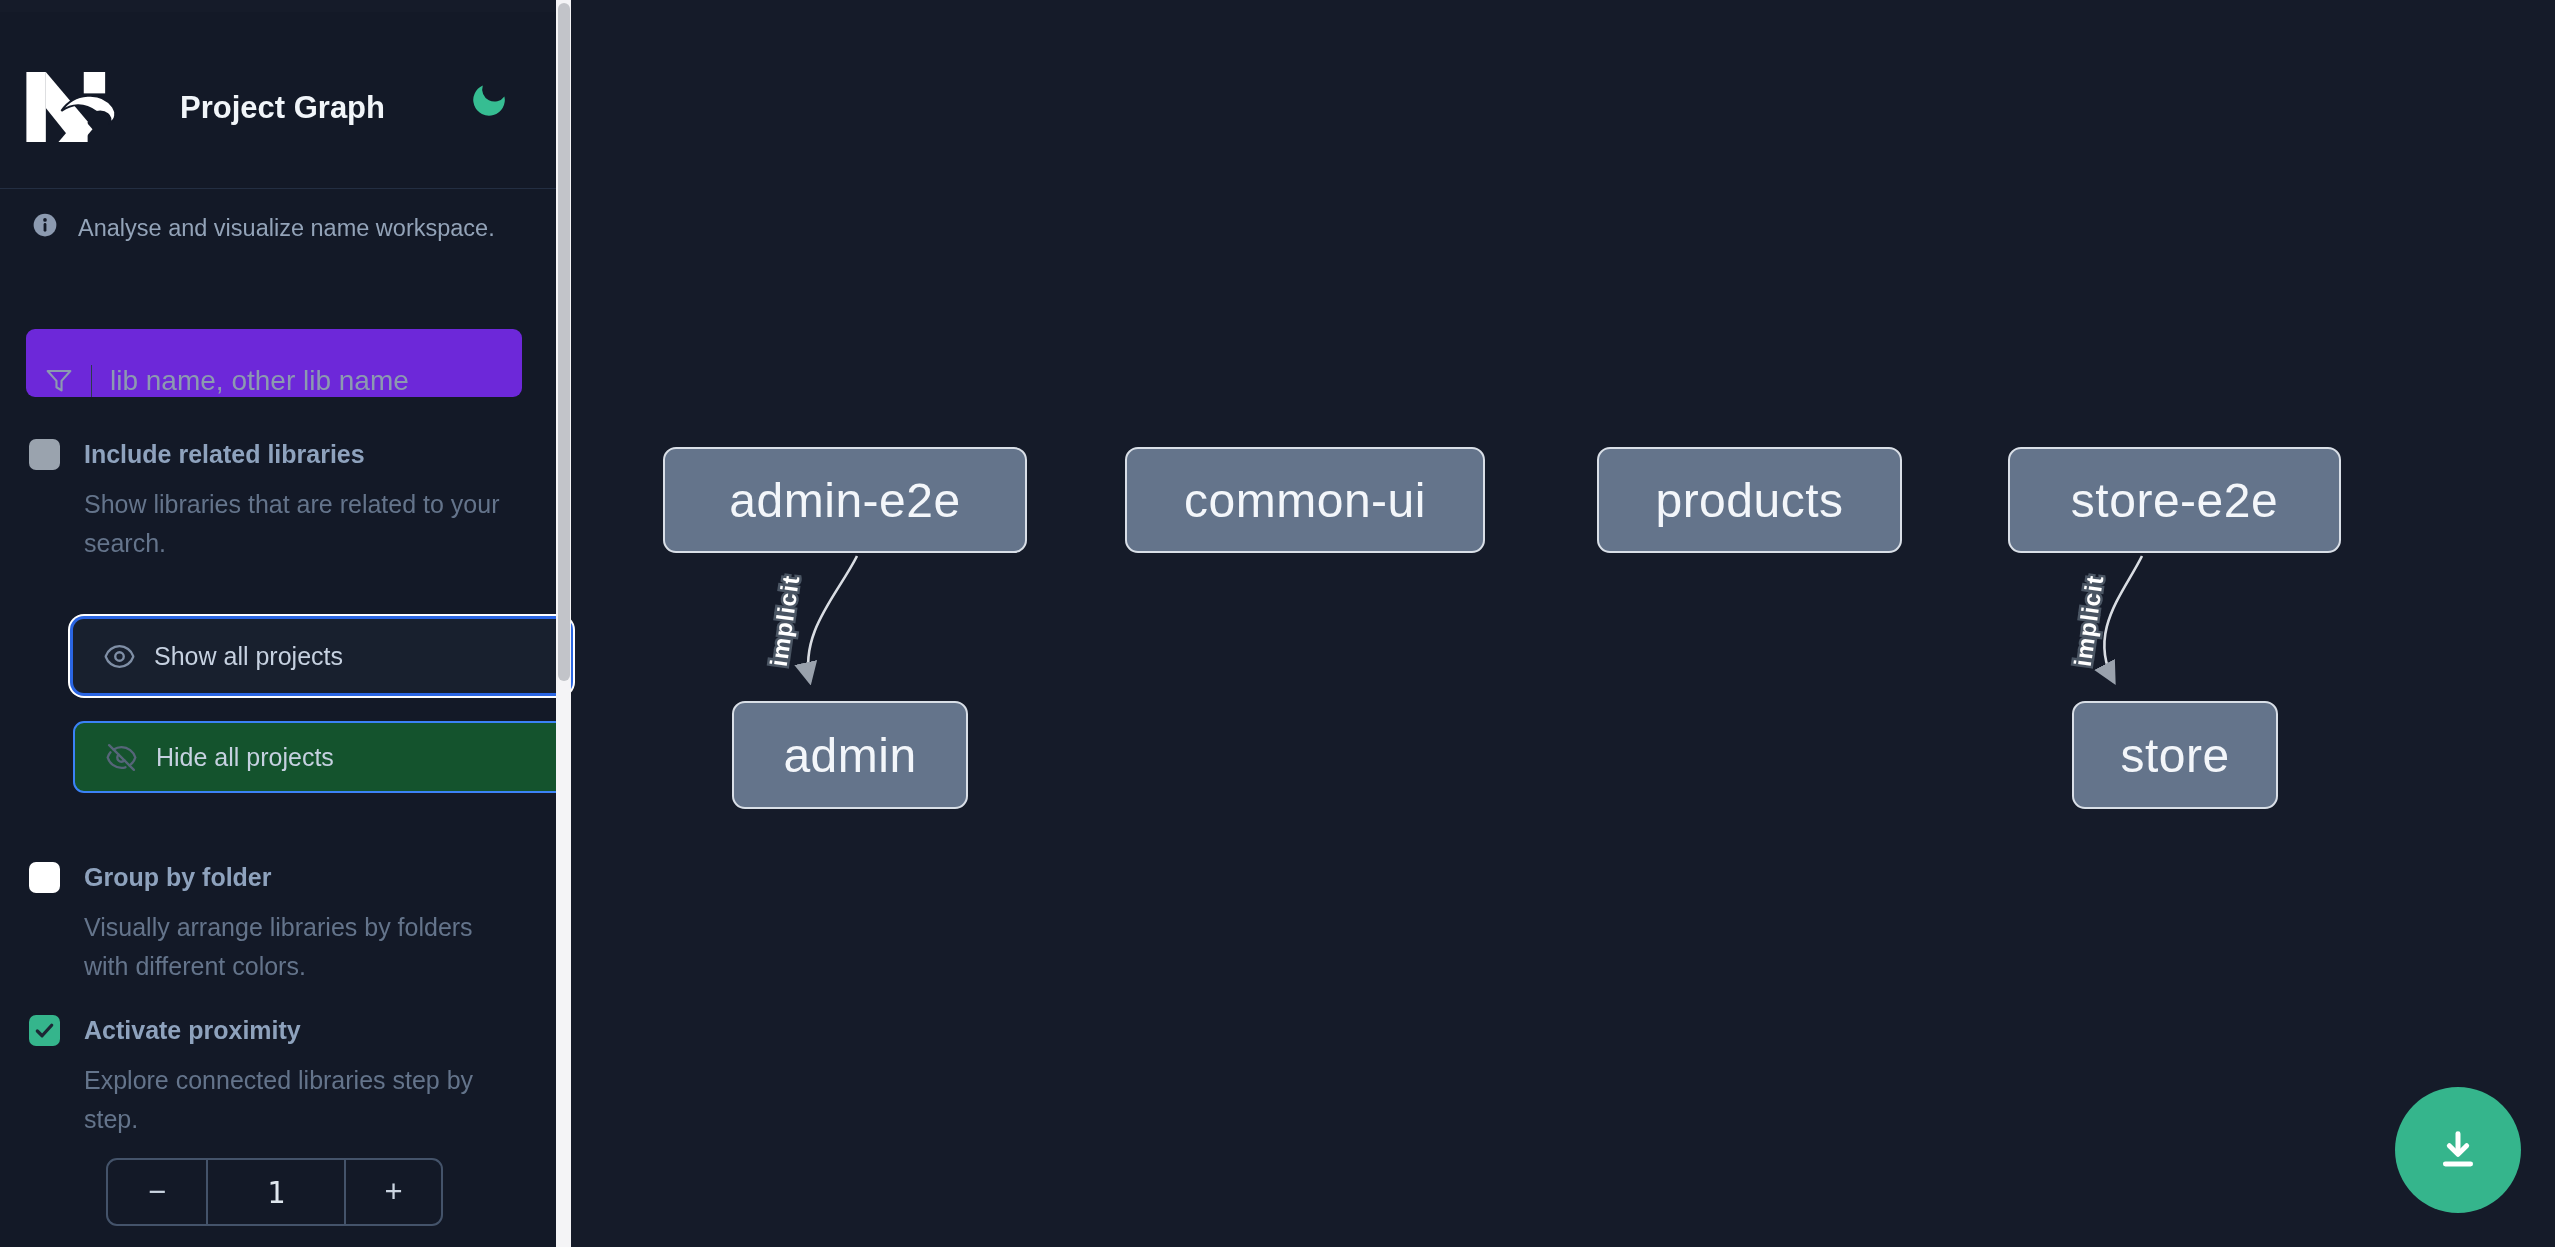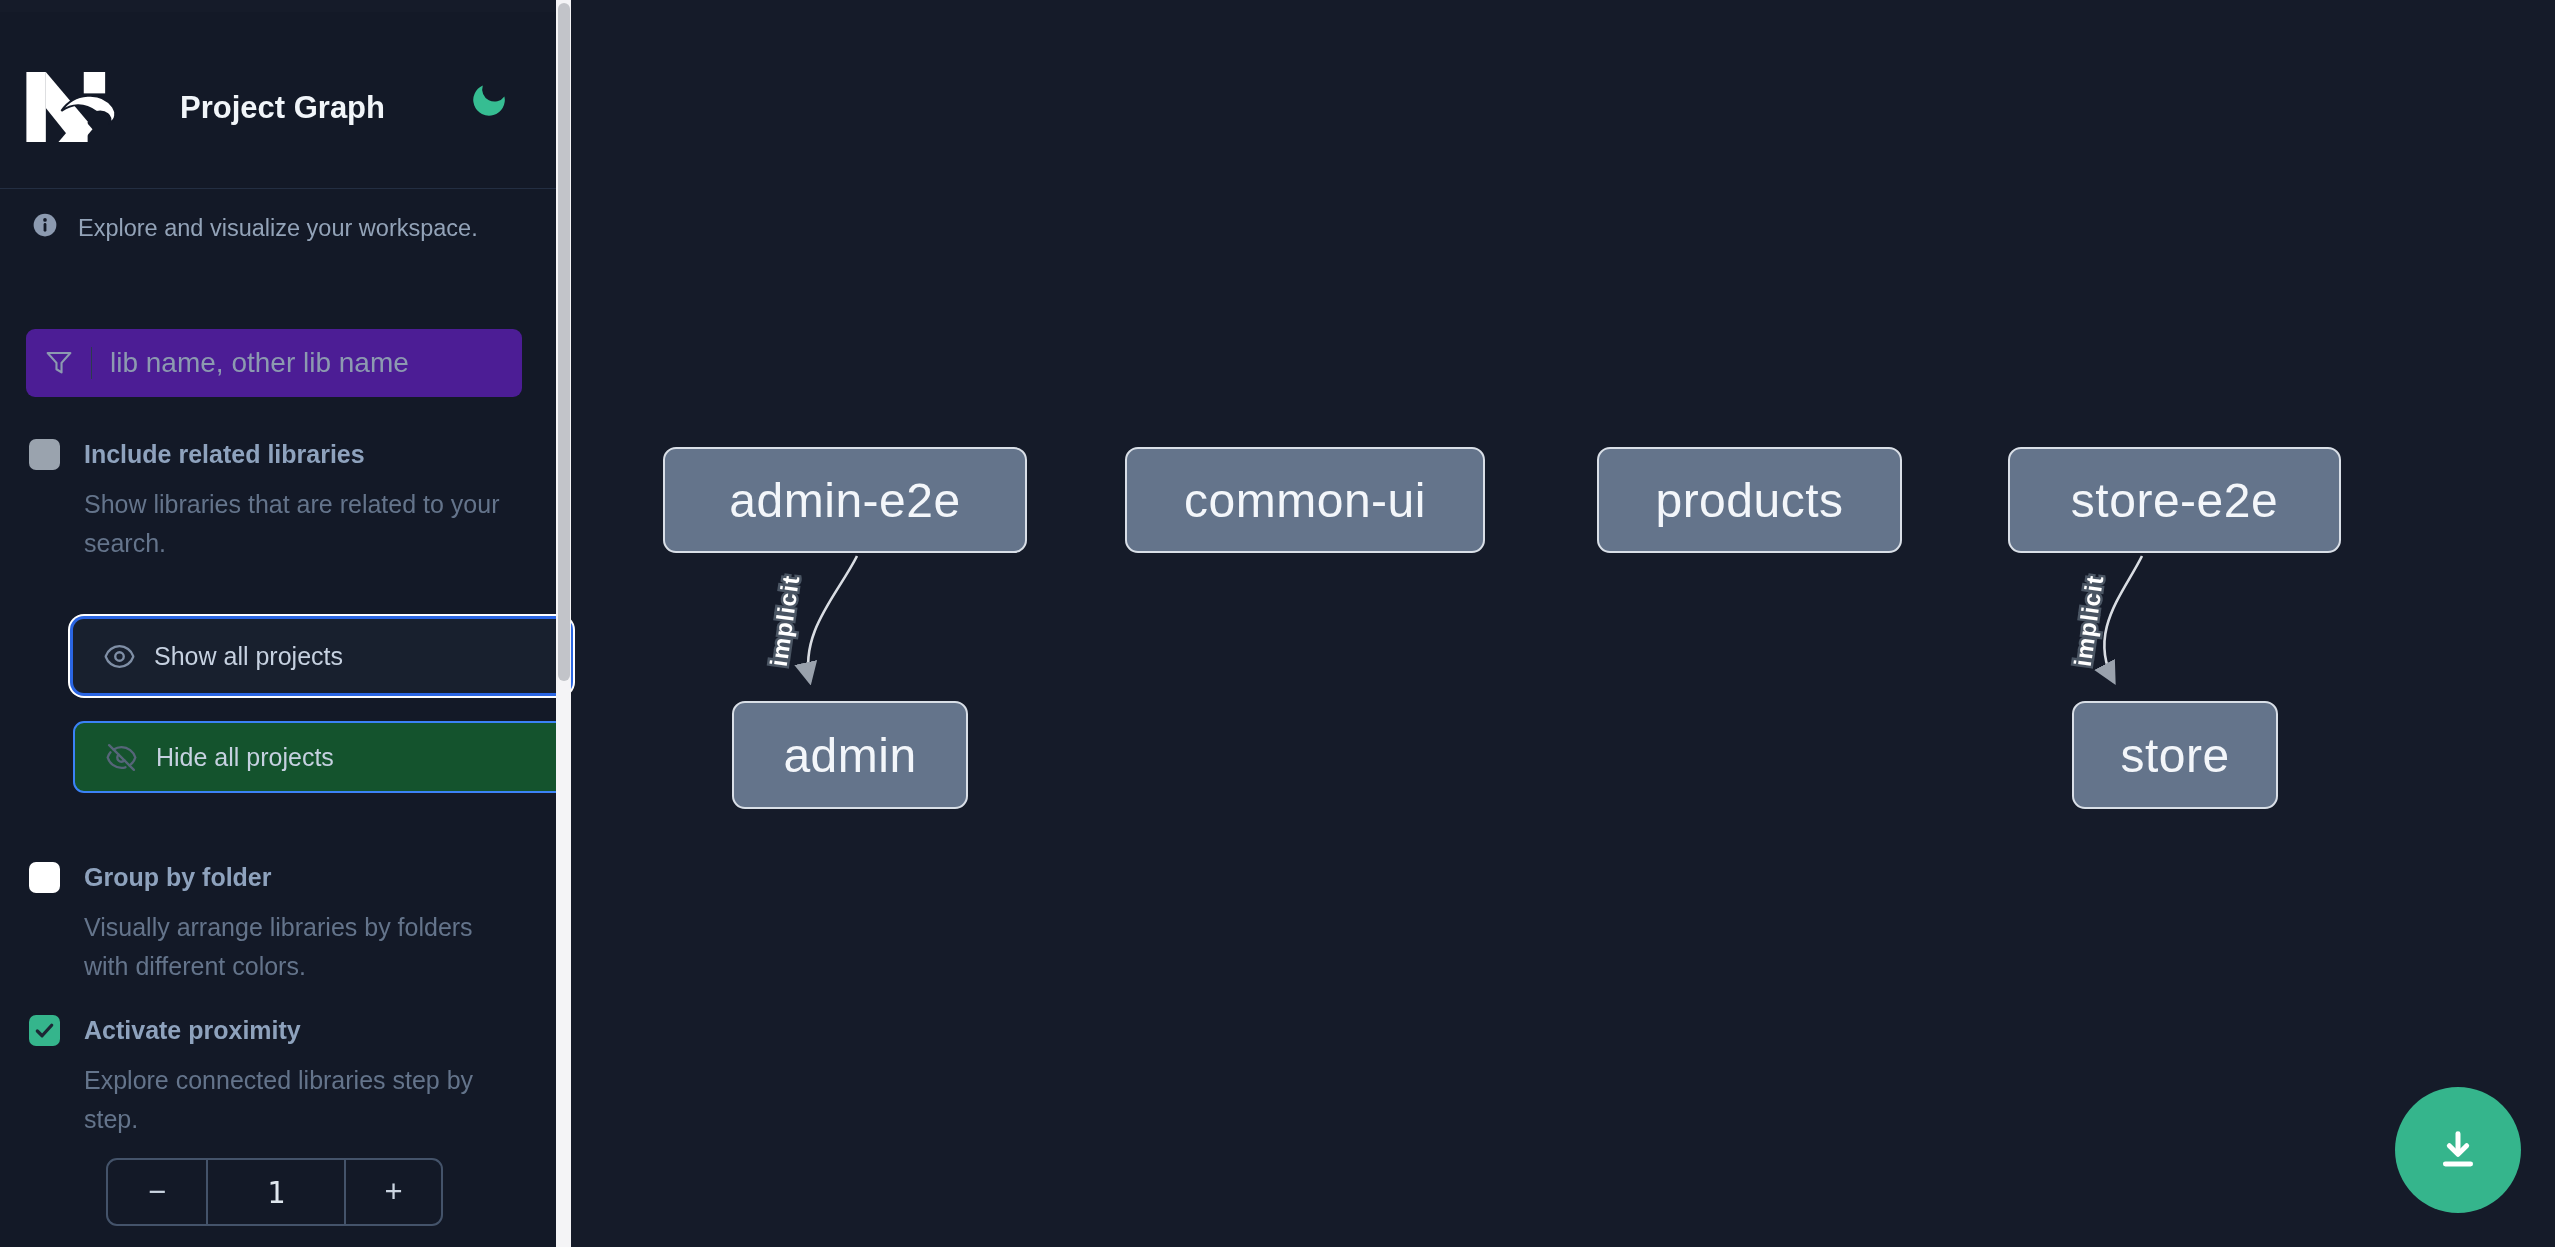--- a/index.html
+++ b/index.html
@@ -21,21 +21,21 @@
   .nx-logo { position:absolute; left:26px; top:60px; width:98px; height:70px; }
   .app-title { position:absolute; left:180px; top:77px; font-size:31px; line-height:38px;
     font-weight:700; color:#f1f5f9; }
   .theme-btn { position:absolute; left:466px; top:66px; width:46px; height:46px;
     background:none; border:none; cursor:pointer; }
 
   .intro { position:absolute; left:32px; top:200px; width:500px; display:flex; align-items:flex-start; gap:20px; }
   .intro-text { color:#93a3b8; font-size:23.5px; line-height:30px; padding-top:1px; }
 
   .search-box { position:absolute; left:26px; top:317px; width:496px; height:68px;
-    background:#4c1d95; border-radius:9px; display:flex; align-items:center; overflow:hidden; }
+    background:#6d28d9; border-radius:9px; display:flex; align-items:flex-end; overflow:hidden; }
   .search-iconcell { width:66px; display:flex; align-items:center; justify-content:center;
     border-right:1px solid #2c3a4f; }
   .search-input { flex:1; background:transparent; border:none; outline:none;
     font-family:"Liberation Sans", sans-serif; font-size:28px; color:#dbe3ee; padding:0 18px; }
   .search-input::placeholder { color:#8c9ab0; opacity:1; }
 
   .option { position:absolute; left:29px; width:486px; }
   .option-row { display:flex; align-items:center; gap:24px; }
   .checkbox { width:31px; height:31px; border-radius:7px; flex:none; display:flex;
     align-items:center; justify-content:center; }
@@ -105,21 +105,21 @@
       </svg>
     </button>
   </div>
 
   <div class="intro">
     <svg width="26" height="26" viewBox="0 0 24 24" style="flex:none">
       <circle cx="12" cy="12" r="10.5" fill="#8c9ab0"></circle>
       <circle cx="12" cy="7.3" r="1.7" fill="#131927"></circle>
       <rect x="10.7" y="10.2" width="2.6" height="8" rx="1.3" fill="#131927"></rect>
     </svg>
-    <div class="intro-text">Explore and visualize your workspace.</div>
+    <div class="intro-text">Analyse and visualize name workspace.</div>
   </div>
 
   <div class="search-box">
     <div class="search-iconcell">
       <svg width="32" height="32" viewBox="0 0 24 24" fill="none" stroke="#8c9ab0" stroke-width="1.6" stroke-linejoin="round">
         <path d="M3.5 4.5h17l-6.6 7.4v7.2l-3.8-2.4v-4.8z"></path>
       </svg>
     </div>
     <input class="search-input" type="text" placeholder="lib name, other lib name" style="">
   </div>

